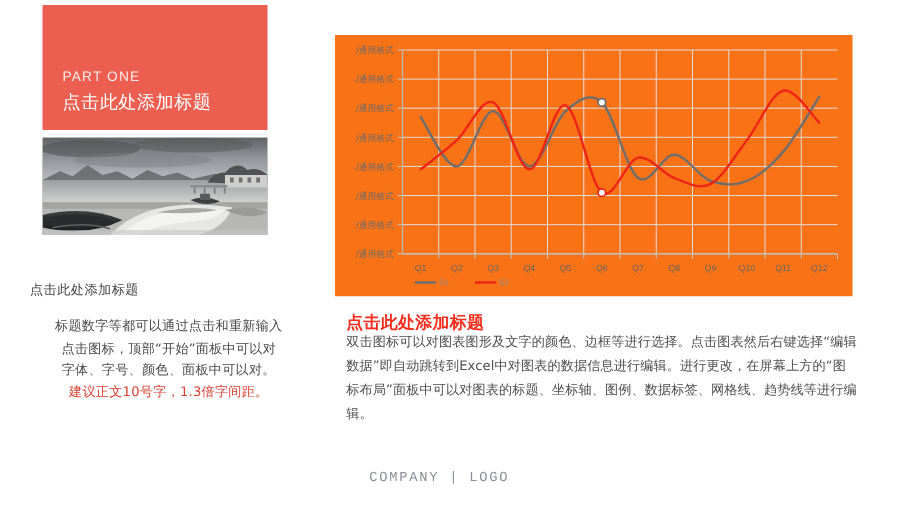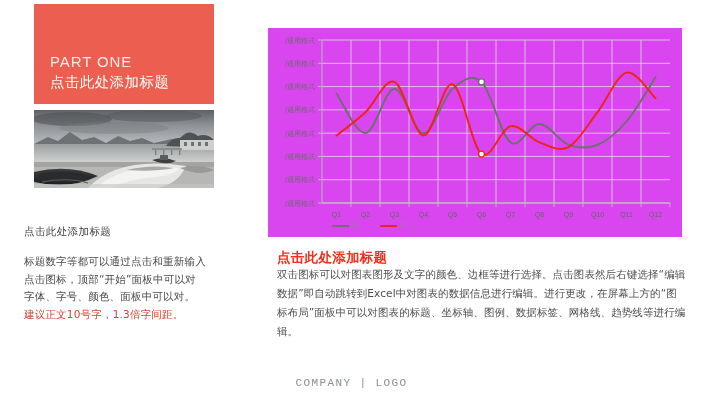--- a/index.html
+++ b/index.html
@@ -16,21 +16,21 @@
     position:absolute; left:0; top:0; width:248px; height:405px;
   }
 
   #part-banner{
     position:absolute; left:34px; top:4px; width:180px; height:100px;
     background:#ec5f50;
     display:flex; flex-direction:column; justify-content:flex-end;
     padding:0 0 12px 16px;
   }
   #part-label{
-    color:#ffe9e5; font-size:15px; letter-spacing:.9px;
+    color:#ffe9e5; font-size:11px; letter-spacing:.9px;
     line-height:18px; font-weight:300;
   }
   #part-title{
     color:#ffffff; font-size:14.5px; line-height:20px;
     font-family:"DejaVu Sans","Liberation Sans",sans-serif;
     letter-spacing:.4px; margin-top:1px;
   }
 
   
   #photo-frame{
@@ -42,28 +42,29 @@
   #left-heading{
     position:absolute; left:24px; top:225px;
     font-size:10.5px; color:#3f3f3f; letter-spacing:.4px;
     font-family:"DejaVu Sans","Liberation Sans",sans-serif;
   }
   #left-body{
     position:absolute; left:24px; top:253px; width:222px;
     font-size:10.5px; line-height:17.5px; color:#4a4a4a;
     font-family:"DejaVu Sans","Liberation Sans",sans-serif;
     letter-spacing:.2px;
+    text-align:center;
   }
   #left-body .ln{ display:block; white-space:nowrap; }
   #left-body .accent{ color:#d94030; }
 
   
   #chart-card{
     position:absolute; left:268px; top:28px; width:414px; height:209px;
-    background:#d946ef;
+    background:#f97316;
   }
   #chart-svg{ display:block; width:414px; height:209px; }
   .axis-label{
     font-family:"Liberation Sans","DejaVu Sans",sans-serif;
     font-size:7px; fill:#666666;
   }
   .ylab{
     font-family:"DejaVu Sans","Liberation Sans",sans-serif;
     font-size:7px; fill:#6b6b6b;
   }

